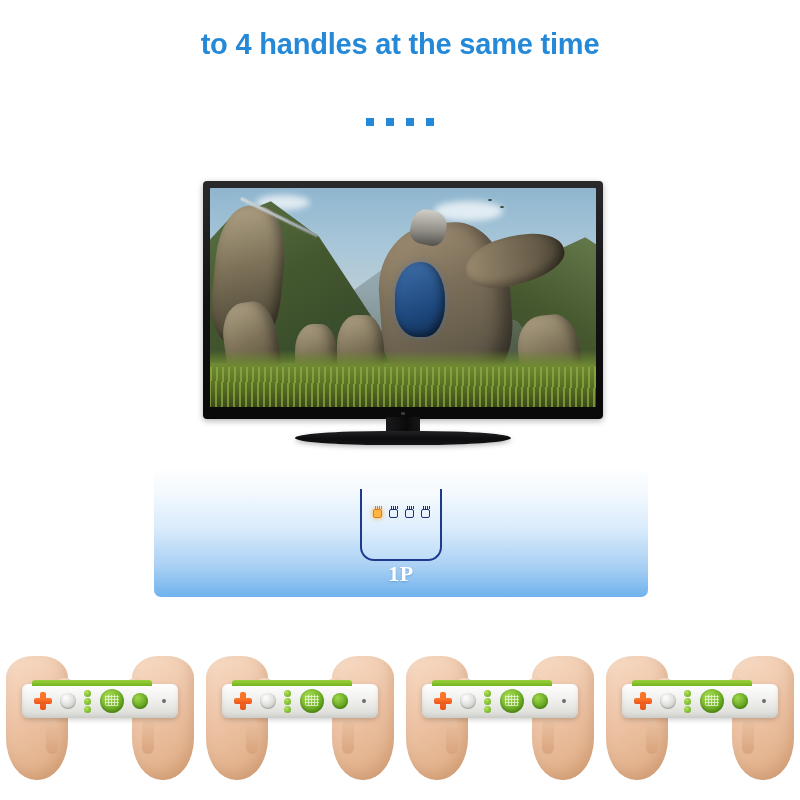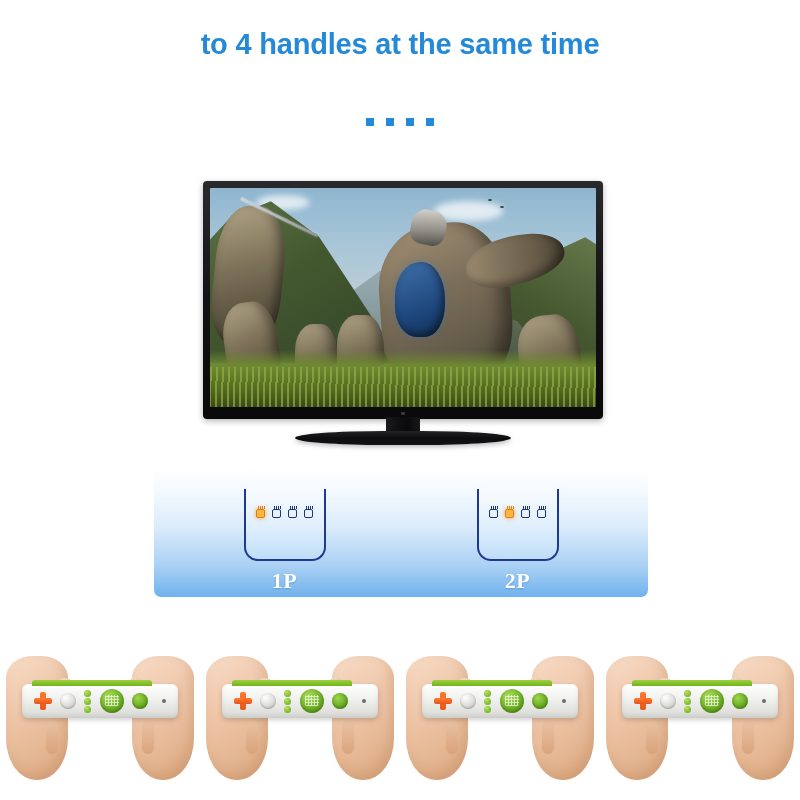--- a/index.html
+++ b/index.html
@@ -193,21 +193,20 @@
   }
   .led.on{
     border-color:#e07b16;
     background:#ffb53d;
     box-shadow:0 0 5px rgba(247,150,30,.85),0 0 2px rgba(255,200,90,.9) inset;
   }
   .led.on:before{
     background:repeating-linear-gradient(90deg,#e07b16 0 1px,transparent 1px 2px);
   }
   .adapter-label{
-    margin-top:7px;
     color:#ffffff;
     font-size:22px;
     font-weight:bold;
     letter-spacing:.5px;
     text-shadow:0 1px 2px rgba(40,90,160,.35);
     font-family:"Liberation Serif","DejaVu Serif",serif;
   }
 
   
   .controllers{
@@ -354,31 +353,20 @@
           <div class="leds">
             <span class="led on"></span>
             <span class="led"></span>
             <span class="led"></span>
             <span class="led"></span>
           </div>
         </div>
         <div class="adapter-label">1P</div>
       </div>
 
-      <div class="adapter">
-        <div class="adapter-body">
-          <div class="leds">
-            <span class="led"></span>
-            <span class="led on"></span>
-            <span class="led"></span>
-            <span class="led"></span>
-          </div>
-        </div>
-        <div class="adapter-label">2P</div>
-      </div>
 
 
 
     </div>
   </div>
 
   <div class="controllers">
 
     <div class="player">
       <div class="hand l">

